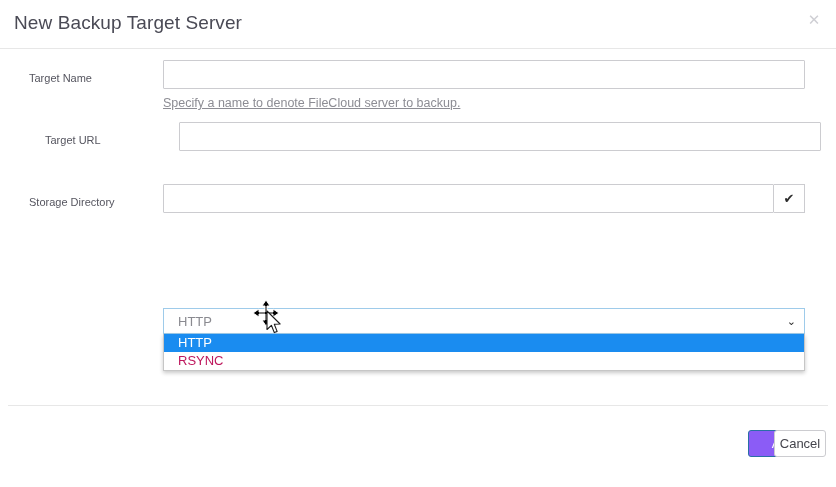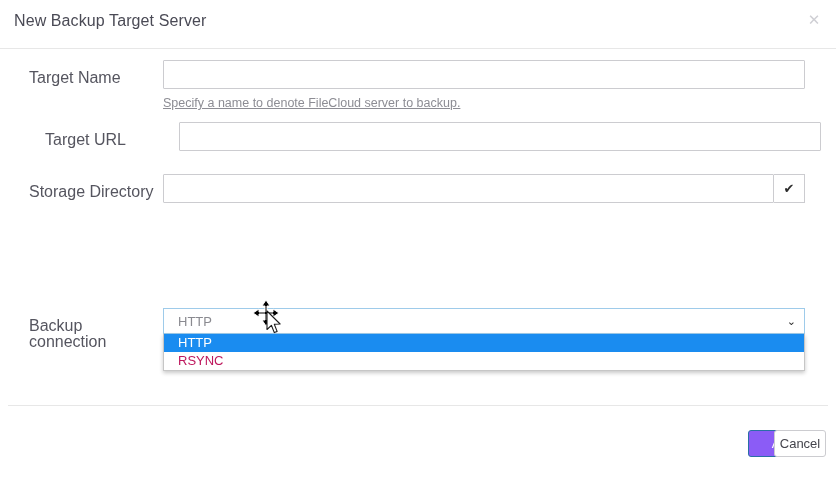--- a/index.html
+++ b/index.html
@@ -27,21 +27,21 @@
   .dialog-header {
     position: relative;
     height: 49px;
     border-bottom: 1px solid #e7e7e7;
     box-sizing: border-box;
   }
   .dialog-title {
     position: absolute;
     left: 14px;
     top: 12px;
-    font-size: 16px;
+    font-size: 19px;
     color: #4a4a55;
     font-weight: 400;
     letter-spacing: .1px;
     white-space: nowrap;
   }
   .close-icon {
     position: absolute;
     right: 14px;
     top: 12px;
     width: 16px;
@@ -62,30 +62,30 @@
   }
 
   .form-row {
     position: absolute;
     left: 0;
     width: 836px;
     height: 62px;
   }
   .row-0 { top: 9px; }
   .row-1 { top: 71px; margin-left: 16px; }
-  .row-2 { top: 123px; }
+  .row-2 { top: 133px; }
   .row-3 { top: 195px; }
   .row-4 { top: 257px; }
 
   .field-label {
     position: absolute;
     left: 29px;
     top: 12px;
     width: 125px;
-    font-size: 16px;
+    font-size: 11px;
     color: #55555f;
     line-height: 16px;
   }
 
   .field-control {
     position: absolute;
     left: 163px;
     top: 2px;
     width: 642px;
   }
@@ -302,21 +302,20 @@
       <div class="field-control">
         <div class="input-group">
           <input class="text-input" type="text" value="" style="">
           <div class="input-addon">✔</div>
         </div>
       </div>
     </div>
 
 
     <div class="form-row row-4">
-      <div class="field-label">Backup connection</div>
       <div class="field-control">
         <div class="select-box">
           <div class="select-value">HTTP</div>
           <div class="select-chevron">⌄</div>
         </div>
         <div class="select-menu">
           <div class="select-option selected">HTTP</div>
           <div class="select-option">RSYNC</div>
         </div>
       </div>

